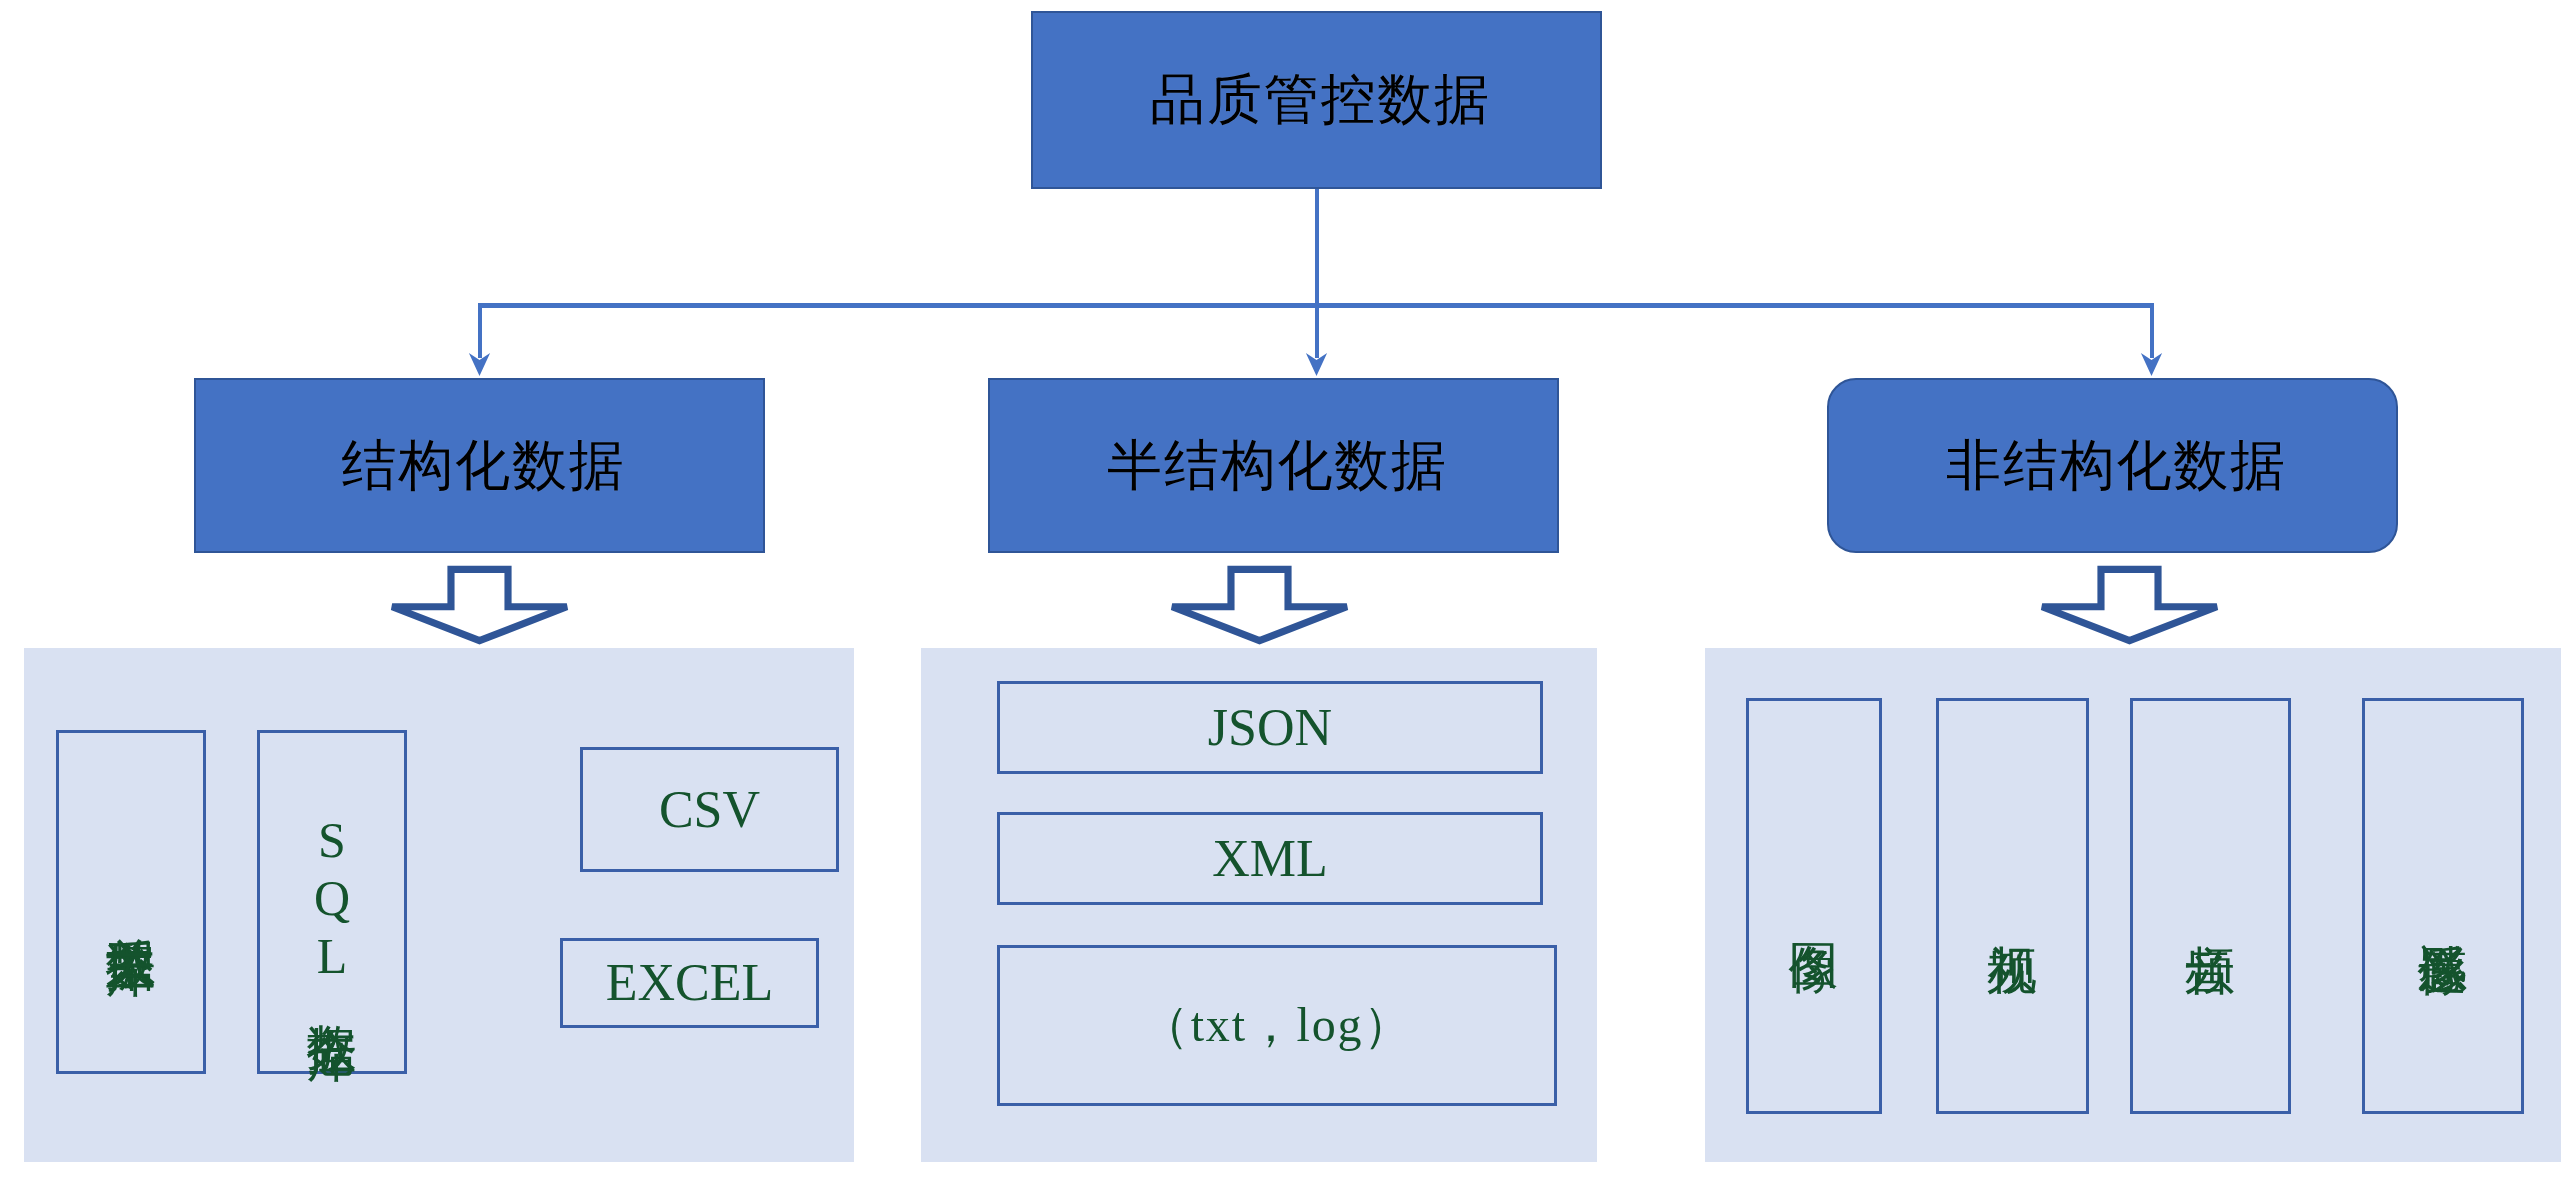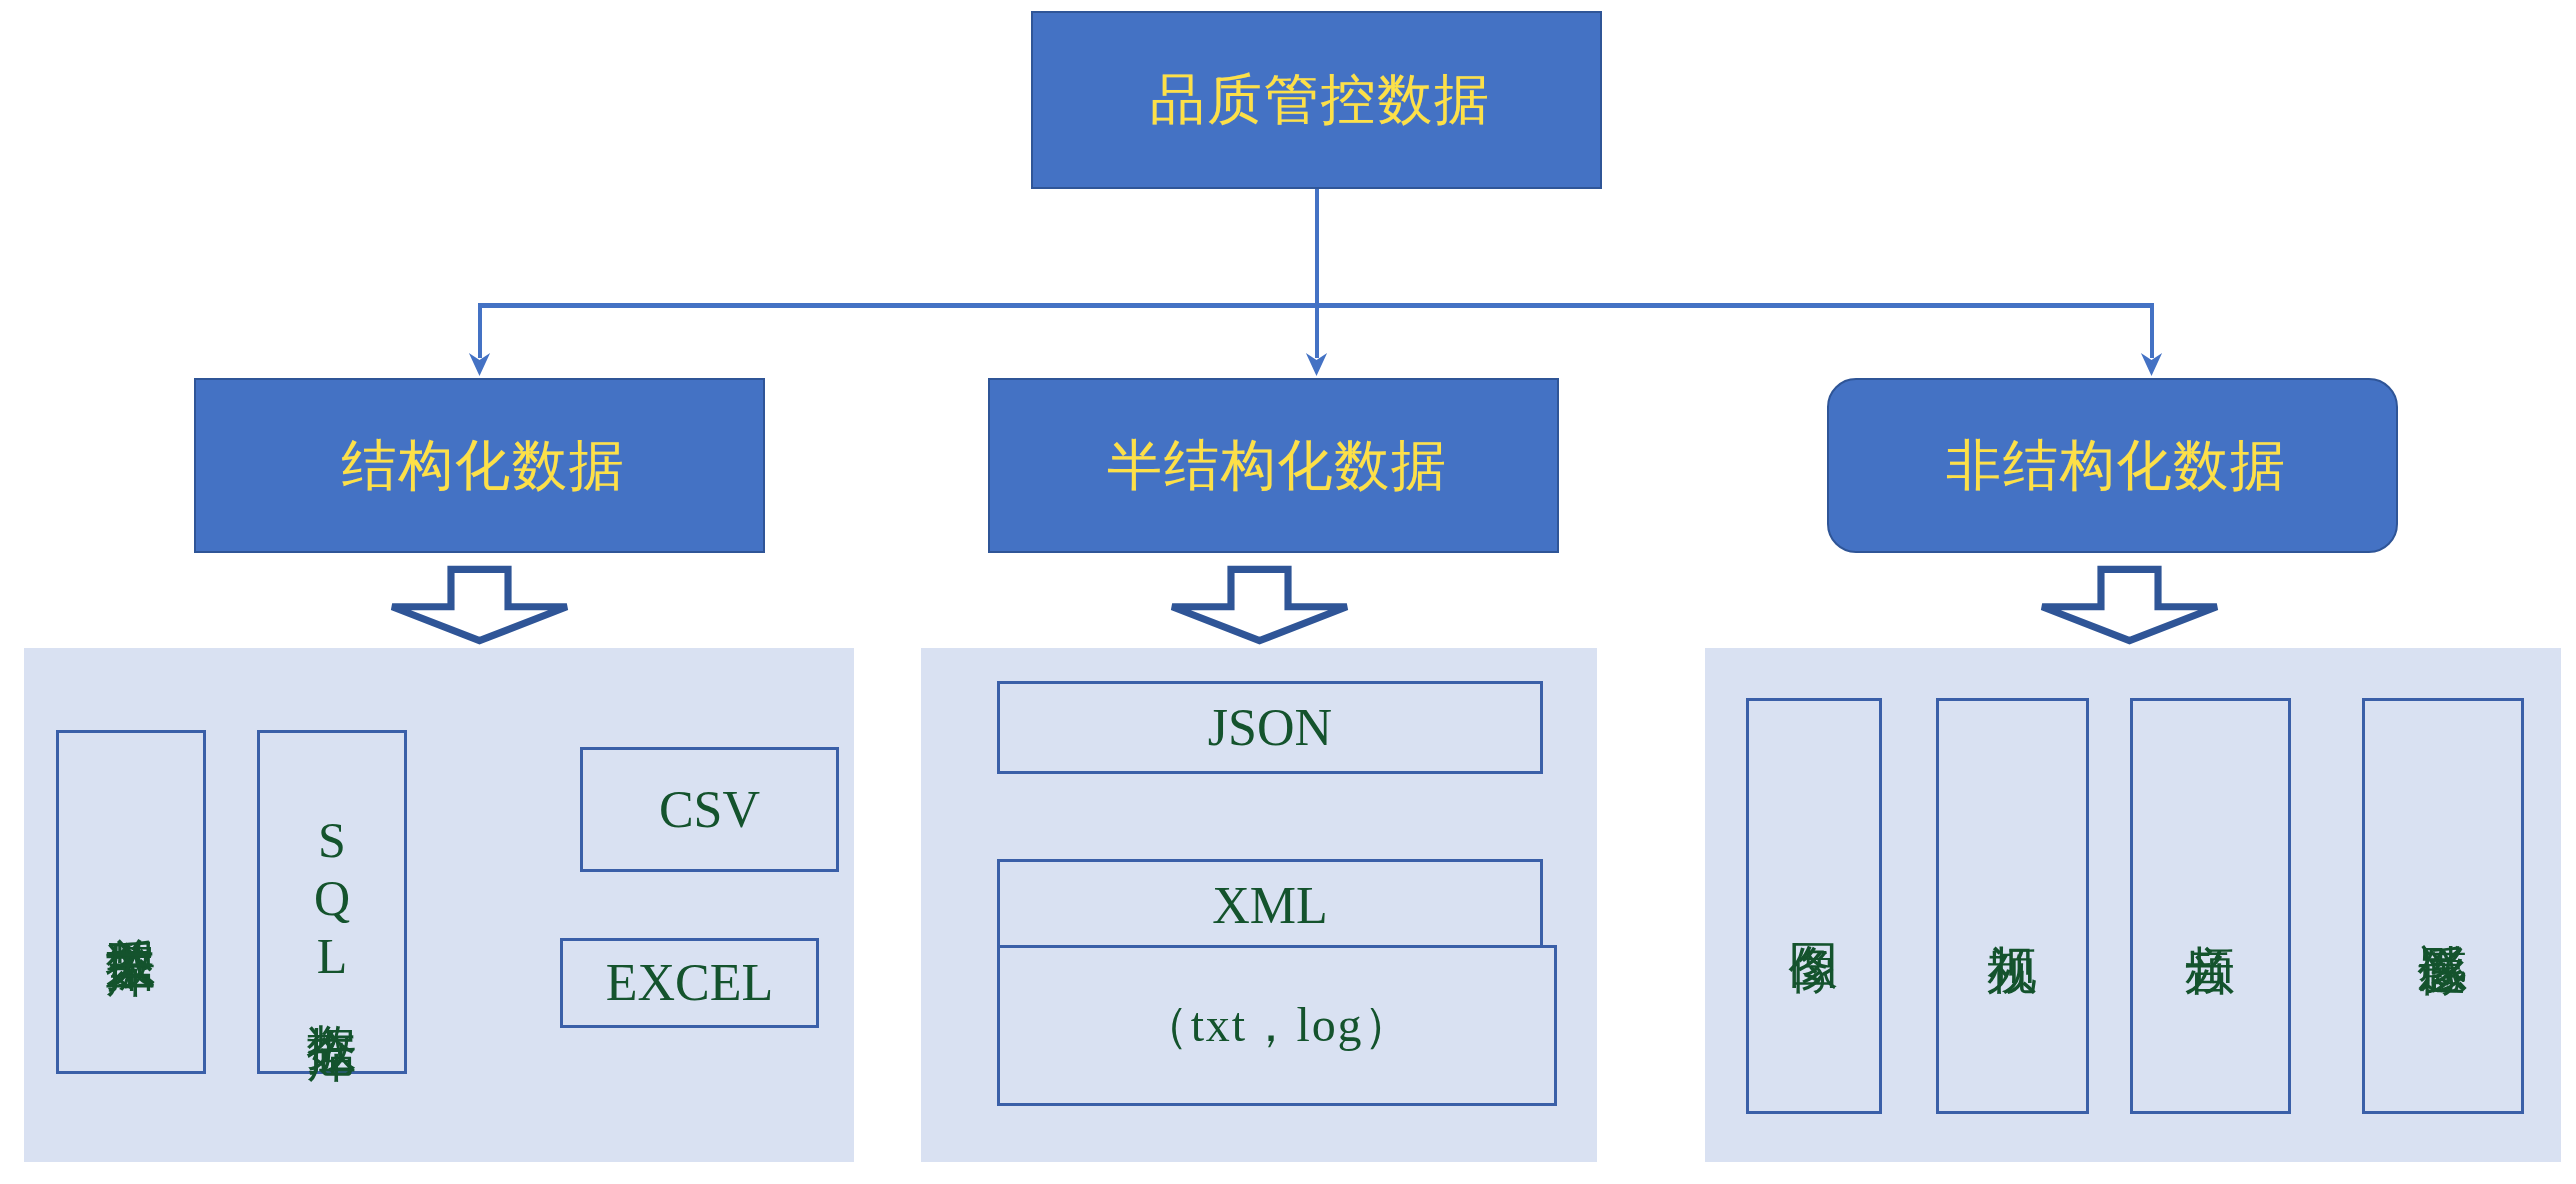--- a/index.html
+++ b/index.html
@@ -6,21 +6,21 @@
   body{width:2576px;height:1185px;position:relative;overflow:hidden;
        font-family:"Liberation Serif","DejaVu Serif",serif;}
 
   
   .node{
     position:absolute;
     background:#4472C4;
     border:2.7px solid #2F5597;
     box-sizing:border-box;
     display:flex;align-items:center;justify-content:center;
-    color:#fde047;
+    color:#000000;
     text-shadow:0 0 0.9px rgba(255,255,255,.25);
     letter-spacing:1.8px;
     white-space:nowrap;
     padding-left:8px;
   }
   #root-node{left:1031px;top:10.7px;width:571px;height:178px;font-size:55px;}
   .lvl2{height:175px;font-size:55px;font-family:Liberation Mono, monospace;}
   #node-structured  {left:194px; top:378px; width:571px;}
   #node-semi        {left:988px;top:378px; width:571px;}
   #node-unstructured{left:1827px;top:378px; width:571px;border-radius:29px;}
@@ -70,21 +70,21 @@
 
   
   #leaf-rdb  {left:56px; top:730px; width:150px;height:344px;font-size:50px;}
   #leaf-sqldw{left:257px;top:730px; width:150px;height:344px;font-size:50px;}
   #leaf-csv  {left:580px;top:747px; width:259px;height:125px;font-size:52px;}
   #leaf-excel{left:560px;top:938px;width:259px;height:90px;font-size:52px;
               line-height:1.05;}
 
   
   #leaf-json{left:997px;top:681px; width:546px;height:93px;font-size:52px;}
-  #leaf-xml {left:997px;top:859px; width:546px;height:93px;font-size:52px;}
+  #leaf-xml {left:997px;top:812px; width:546px;height:93px;font-size:52px;}
   #leaf-log {left:997px;top:945px;width:560px;height:161px;font-size:48px;
              line-height:1.18;flex-direction:column;letter-spacing:1.8px;}
 
   
   #leaf-image  {left:1746px;top:698px;width:136px;height:416px;font-size:50px;}
   #leaf-video  {left:1936px;top:698px;width:153px;height:416px;font-size:50px;}
   #leaf-audio  {left:2130px;top:698px;width:161px;height:416px;font-size:50px;}
   #leaf-remote {left:2362px;top:698px;width:162px;height:416px;font-size:50px;}
 </style>
 </head>

